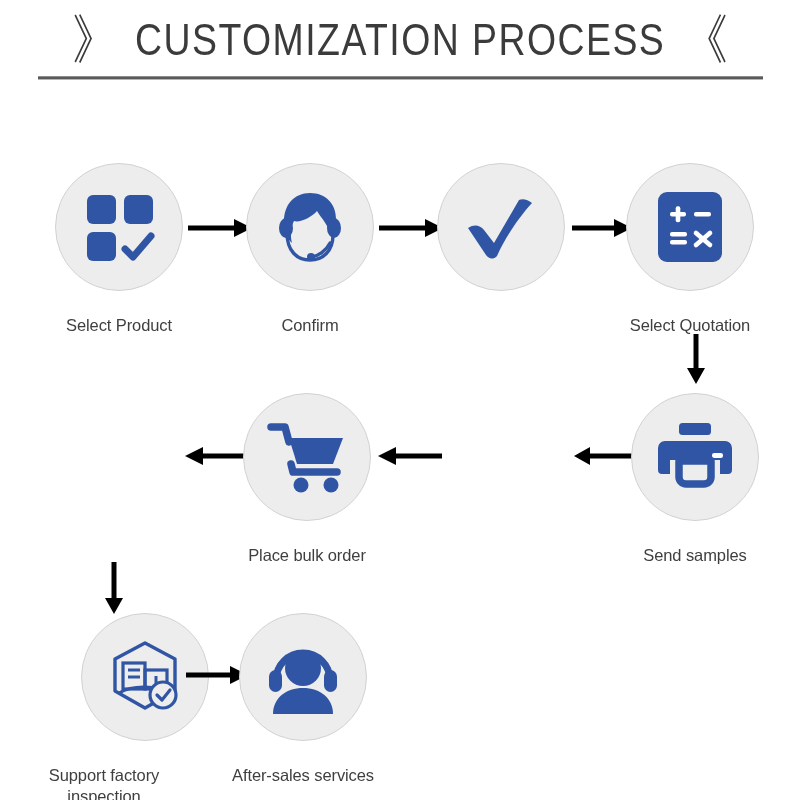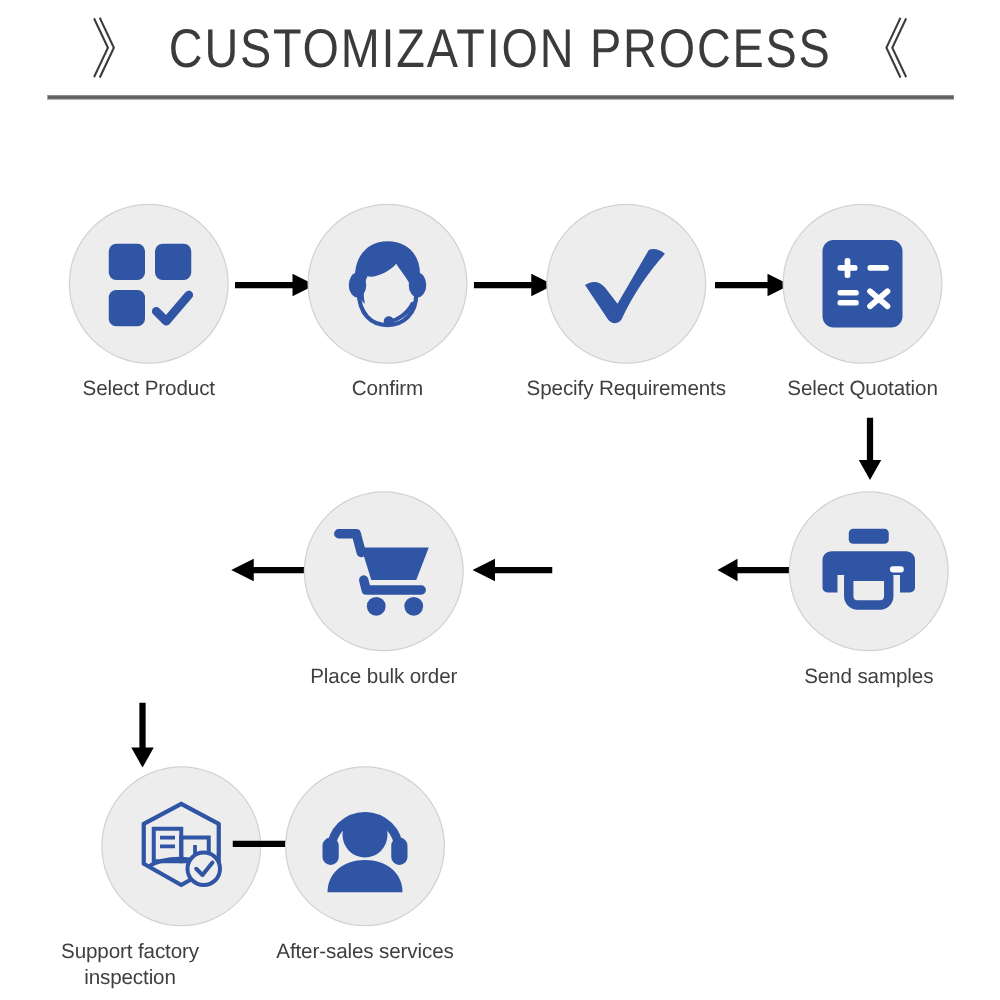--- a/index.html
+++ b/index.html
@@ -79,21 +79,21 @@
     background: #ededed;
     border: 1px solid #d2d2d2;
     display: flex;
     align-items: center;
     justify-content: center;
   }
 
   .circle svg { display: block; }
 
   .node-label {
-    margin-top: 10px;
+    margin-top: 24px;
     font-size: 16.5px;
     line-height: 1.28;
     color: #3f3f3f;
     text-align: center;
     font-family: "Liberation Sans", sans-serif;
     letter-spacing: -0.1px;
     white-space: pre-line;
     width: 210px;
   }
 
@@ -163,21 +163,20 @@
   </div>
 
   <div class="node" style="left:406px; top:163px;">
     <div class="circle">
       <svg width="78" height="78" viewBox="0 0 78 78">
         <path d="M6 40 C12 36 18 37 22 42 L32 55 L57 12
                  C61 10 66 12 70 15 C58 28 44 48 35 68
                  C31 72 27 71 24 67 Z" fill="#3055A4"></path>
       </svg>
     </div>
-    <div class="node-label">Specify Requirements</div>
   </div>
 
   <div class="arrow-h" style="left:572px; top:215px;">
     <svg width="60" height="26" viewBox="0 0 60 26">
       <path d="M0 13 H44" stroke="#000" stroke-width="5"></path>
       <path d="M42 4 L60 13 L42 22 Z" fill="#000"></path>
     </svg>
   </div>
 
   <div class="node" style="left:595px; top:163px;">
@@ -292,21 +291,21 @@
 inspection</div>
   </div>
 
   <div class="arrow-h" style="left:186px; top:662px;">
     <svg width="62" height="26" viewBox="0 0 62 26">
       <path d="M0 13 H46" stroke="#000" stroke-width="5"></path>
       <path d="M44 4 L62 13 L44 22 Z" fill="#000"></path>
     </svg>
   </div>
 
-  <div class="node" style="left:197px; top:613px;">
+  <div class="node" style="left:208px; top:613px;">
     <div class="circle">
       <svg width="80" height="74" viewBox="0 0 80 74">
 
         <path d="M13 40 A27 27 0 0 1 67 40" fill="none" stroke="#3055A4" stroke-width="7" stroke-linecap="round"></path>
 
         <rect x="6" y="30" width="13" height="22" rx="6.5" fill="#3055A4"></rect>
         <rect x="61" y="30" width="13" height="22" rx="6.5" fill="#3055A4"></rect>
 
         <circle cx="40" cy="28" r="18" fill="#3055A4"></circle>
 

